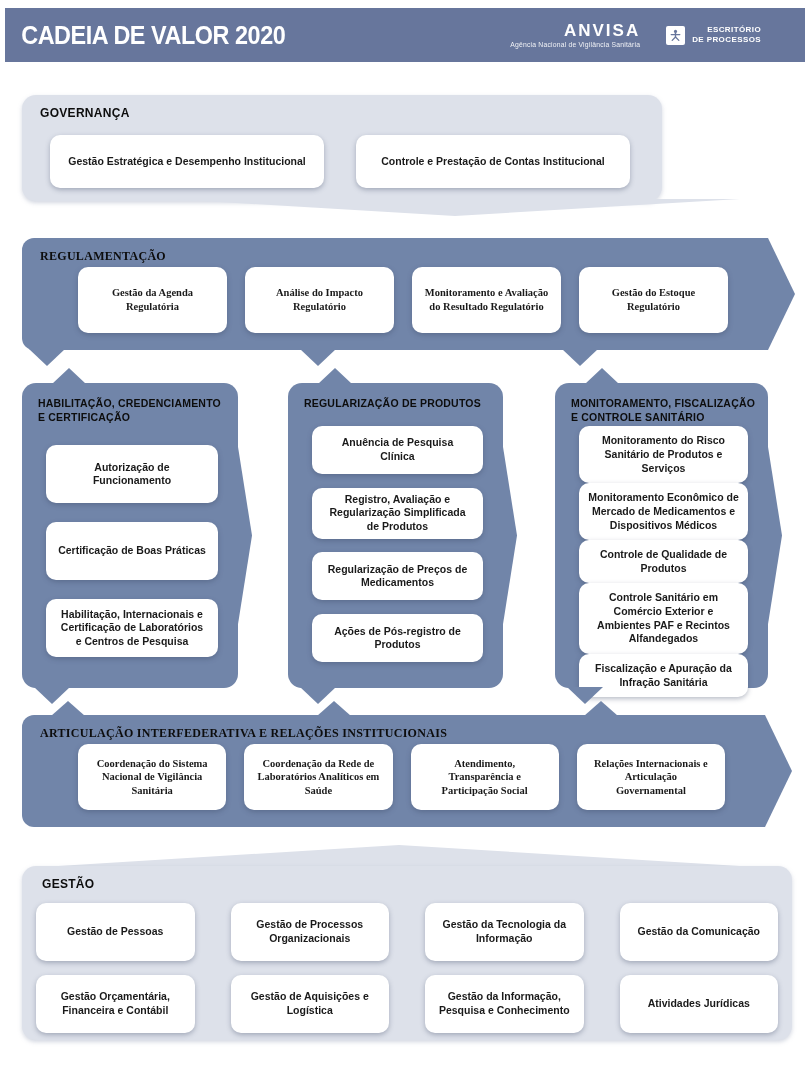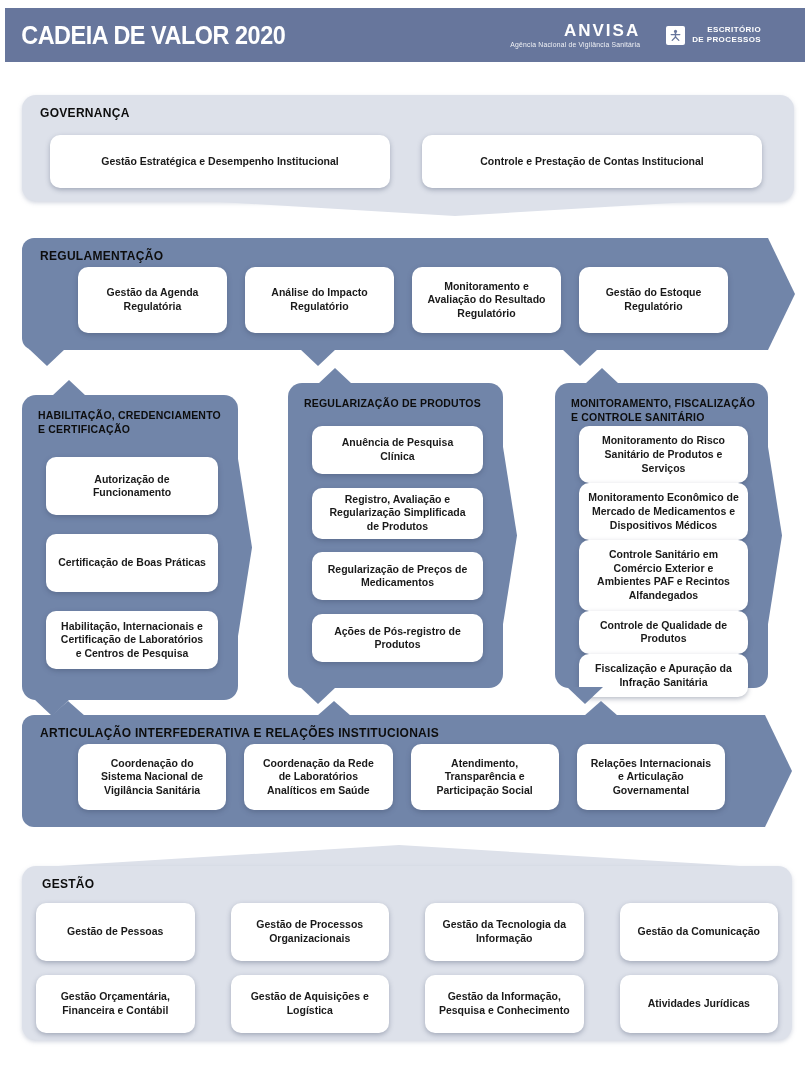--- a/index.html
+++ b/index.html
@@ -37,36 +37,36 @@
   .band-title{position:absolute;top:11px;left:18px;font-size:12px;font-weight:bold;letter-spacing:.3px;color:#0d0d0d;}
   .wbox{
     background:var(--box-bg);border-radius:10px;box-shadow:0 2px 5px rgba(55,65,95,.35);
     display:flex;align-items:center;justify-content:center;text-align:center;
     font-size:10.5px;font-weight:bold;line-height:1.3;color:var(--text-dark);padding:5px 12px;
   }
   .tri-down{clip-path:polygon(0 0,100% 0,50% 100%);}
   .tri-up{clip-path:polygon(50% 0,100% 100%,0 100%);}
   .tri-right{clip-path:polygon(0 0,100% 50%,0 100%);}
   
-  .gov-band{position:absolute;left:22px;top:95px;width:772px;height:106px;background:var(--light-bg);border-radius:14px;box-shadow:0 2px 4px rgba(130,140,170,.35);}
+  .gov-band{position:absolute;left:22px;top:95px;width:640px;height:106px;background:var(--light-bg);border-radius:14px;box-shadow:0 2px 4px rgba(130,140,170,.35);}
   .gov-dip{position:absolute;left:170px;top:199px;width:570px;height:17px;background:var(--light-bg);}
   .gov-boxes{position:absolute;left:20px;right:32px;top:40px;height:53px;display:flex;gap:32px;padding-left:8px;}
   .gov-boxes .wbox{flex:1;}
   
-  .arrow-band{position:absolute;background:var(--band-bg);border-radius:12px 0 0 12px;}
+  .arrow-band{position:absolute;background:var(--band-bg);border-radius:12px 0 0 12px;font-family:Liberation Serif, serif;}
   .reg-band{left:22px;top:238px;width:746px;height:112px;}
   .art-band{left:22px;top:715px;width:743px;height:112px;padding-left:12px;}
   .band-tip{position:absolute;top:0;left:100%;width:27px;height:100%;background:var(--band-bg);}
   .hbox-row{position:absolute;left:56px;right:40px;top:29px;height:66px;display:flex;gap:18px;}
   .hbox-row .wbox{flex:1;}
   .band-tail{position:absolute;width:36px;height:17px;background:var(--band-bg);}
   .band-peak{position:absolute;width:34px;height:15px;background:var(--band-bg);}
   
   .vcol{position:absolute;top:383px;height:305px;background:var(--band-bg);border-radius:14px;display:flex;flex-direction:column;}
-  .vcol-1{left:22px;width:216px;margin-top:12px;}
+  .vcol-1{left:22px;width:216px;}
   .vcol-2{left:288px;width:215px;}
   .vcol-3{left:555px;width:213px;}
   .vcol-title{padding:13px 8px 0 16px;font-size:10.5px;font-weight:bold;line-height:1.35;letter-spacing:.2px;color:#0d0d0d;}
   .vcol-peak{position:absolute;left:30px;top:-15px;width:34px;height:16px;background:var(--band-bg);}
   .vcol-bulge{position:absolute;right:-14px;top:50%;transform:translateY(-50%);width:15px;height:190px;background:var(--band-bg);}
   .vcol-tail{position:absolute;left:12px;bottom:-16px;width:36px;height:17px;background:var(--band-bg);}
   .vcol-boxes{flex:1;display:flex;flex-direction:column;justify-content:space-evenly;padding:2px 20px 12px 24px;}
   .vcol-1 .wbox{min-height:58px;}
   .vcol-2 .wbox{min-height:48px;}
   .vcol-3 .wbox{min-height:40px;padding:8px 8px;}
@@ -159,22 +159,22 @@
   </div>
 
   <div class="vcol vcol-3">
     <div class="vcol-peak tri-up"></div>
     <div class="vcol-bulge tri-right"></div>
     <div class="vcol-tail tri-down"></div>
     <div class="vcol-title">MONITORAMENTO, FISCALIZAÇÃO E CONTROLE SANITÁRIO</div>
     <div class="vcol-boxes">
       <div class="wbox">Monitoramento do Risco Sanitário de Produtos e Serviços</div>
       <div class="wbox">Monitoramento Econômico de Mercado de Medicamentos e Dispositivos Médicos</div>
+      <div class="wbox">Controle de Qualidade de Produtos</div>
       <div class="wbox">Controle Sanitário em Comércio Exterior e Ambientes PAF e Recintos Alfandegados</div>
-      <div class="wbox">Controle de Qualidade de Produtos</div>
       <div class="wbox">Fiscalização e Apuração da Infração Sanitária</div>
     </div>
   </div>
 
   <div class="band-peak tri-up" style="left:51px;top:701px;"></div>
   <div class="band-peak tri-up" style="left:317px;top:701px;"></div>
   <div class="band-peak tri-up" style="left:584px;top:701px;"></div>
   <div class="arrow-band art-band">
     <div class="band-tip tri-right"></div>
     <div class="band-title">ARTICULAÇÃO INTERFEDERATIVA  E RELAÇÕES INSTITUCIONAIS</div>

